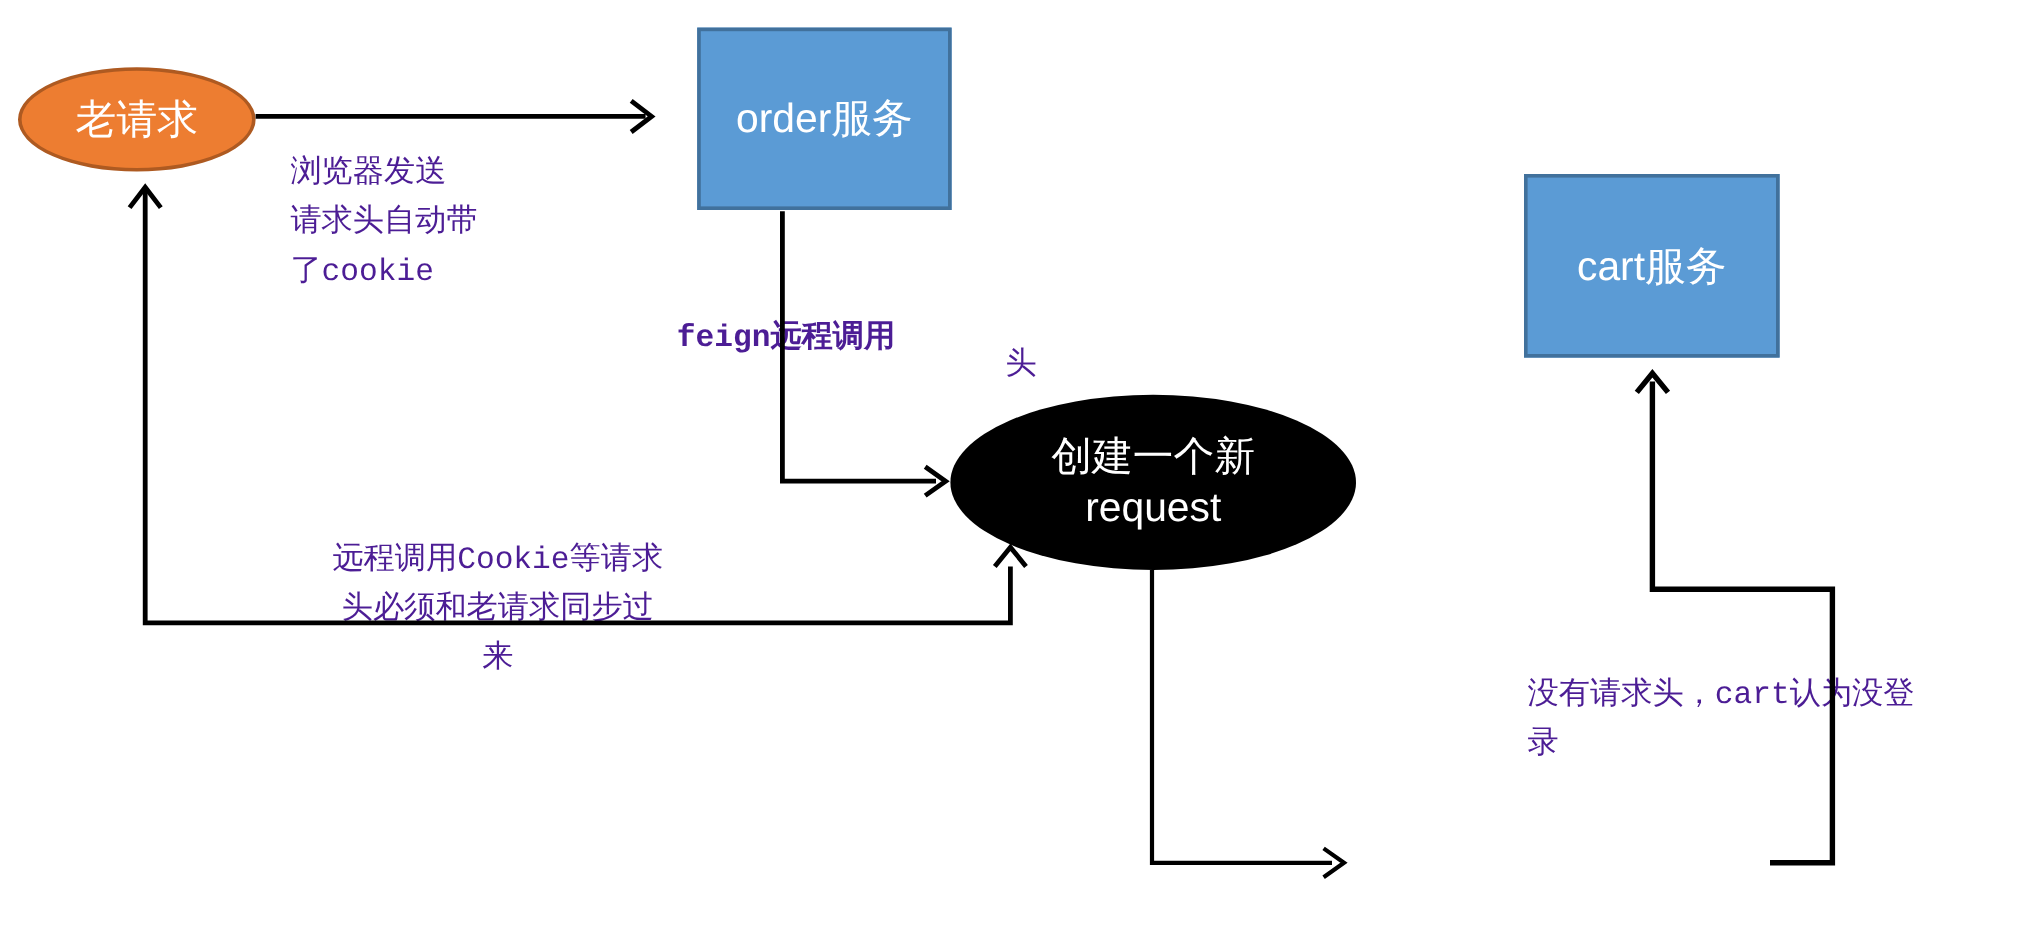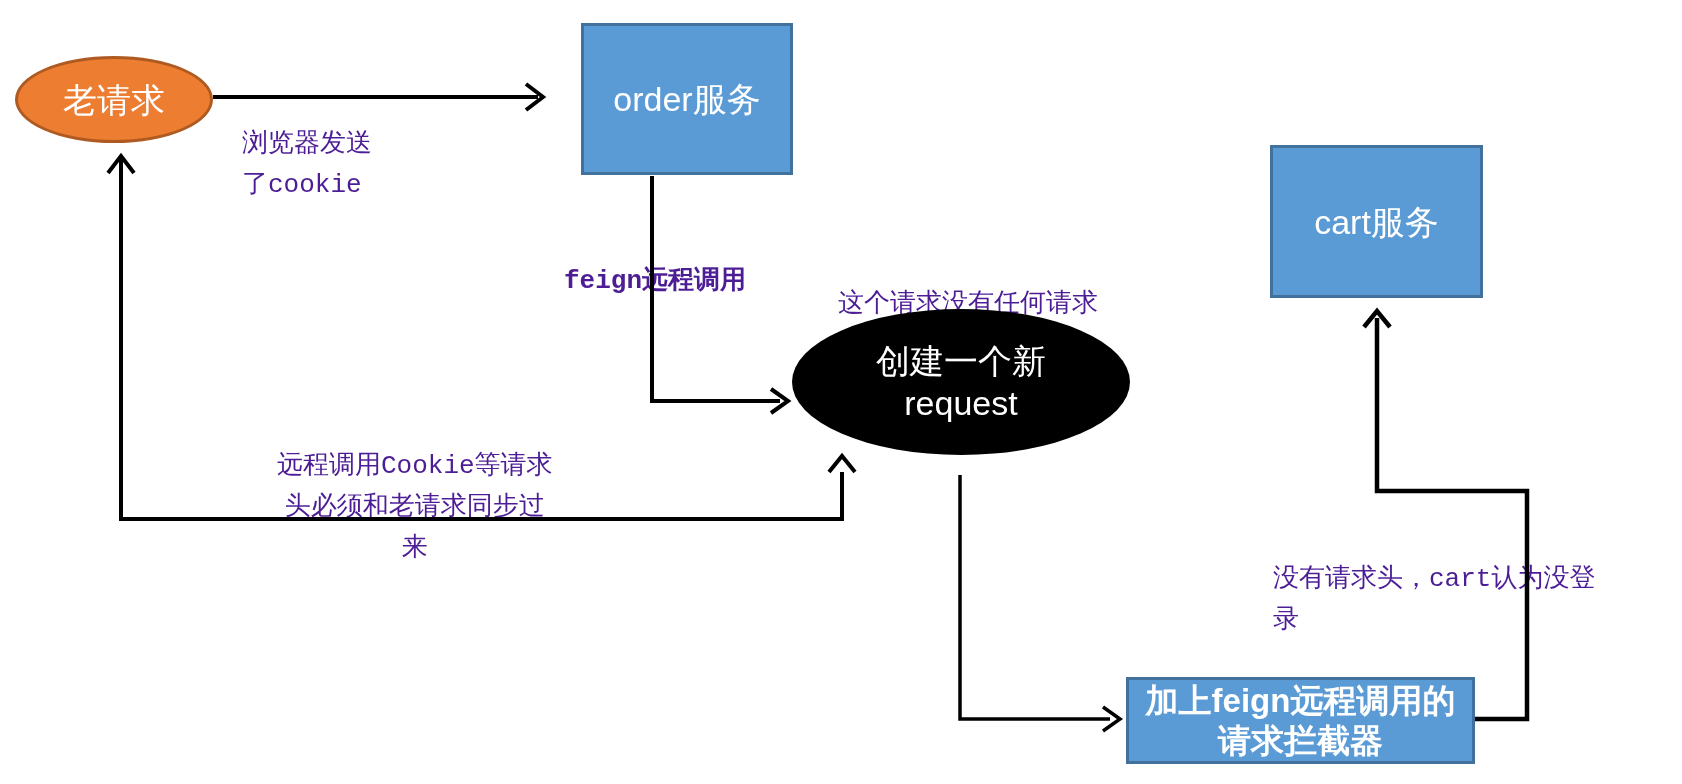--- a/index.html
+++ b/index.html
@@ -12,21 +12,21 @@
     align-items:center; justify-content:center;
     color:#fff; text-align:right; box-sizing:border-box;
     font-size:34px; line-height:42px;
   }
   .rect  { background:#5b9bd5; border:3px solid #41719c; }
   .oval  { border-radius:50%; }
   #node-old-request { left:15px; top:56px; width:198px; height:87px;
     background:#ed7d31; border:3px solid #ae5a21; }
   #node-order-service { left:539px; top:23px;  width:212px; height:152px;margin-left:42px; }
   #node-cart-service  { left:1270px; top:145px; width:213px; height:153px; }
-  #node-new-request   { left:792px; top:309px; width:338px; height:146px;
+  #node-new-request   { left:792px; top:329px; width:338px; height:146px;
     background:#000; z-index:3; }
   #node-interceptor   { left:1126px; top:677px; width:349px; height:87px;
     font-weight:bold; font-size:33px; line-height:40px; z-index:3; }
   .ann {
     position:absolute; color:#4c1d95; font-size:26px; line-height:41px;
     white-space:nowrap; z-index:1;font-family:Liberation Mono, monospace;
   }
   #ann-browser-cookie      { left:242px;  top:124px; }
   #ann-feign-call          { left:564px;  top:261px; font-weight:bold; }
   #ann-no-headers          { left:838px;  top:284px; z-index:0; }
@@ -69,34 +69,30 @@
 
   <div class="node rect" id="node-cart-service">
     <span>cart服务</span>
   </div>
 
   <div class="node oval" id="node-new-request">
     <div>创建一个新</div>
     <div>request</div>
   </div>
 
-  <div class="node rect" id="node-interceptor">
-    <div>加上feign远程调用的</div>
-    <div>请求拦截器</div>
-  </div>
 
   <div class="ann" id="ann-browser-cookie">
     <div>浏览器发送</div>
+    <div>请求头自动带</div>
     <div>了cookie</div>
   </div>
 
   <div class="ann" id="ann-feign-call">feign远程调用</div>
 
   <div class="ann" id="ann-no-headers">
-    <div>这个请求没有任何请求</div>
     <div>头</div>
   </div>
 
   <div class="ann" id="ann-sync-headers">
     <div>远程调用Cookie等请求</div>
     <div>头必须和老请求同步过</div>
     <div>来</div>
   </div>
 
   <div class="ann" id="ann-cart-not-logged-in">

